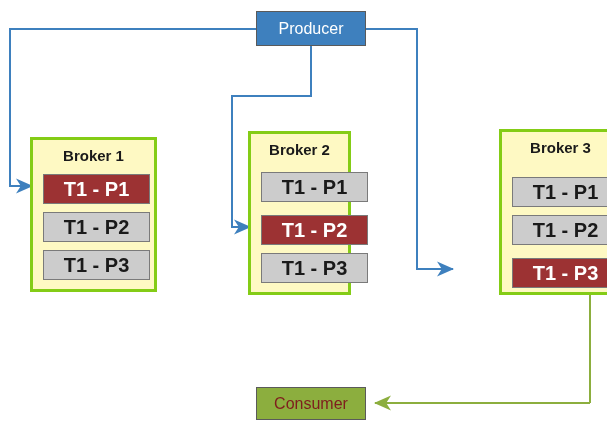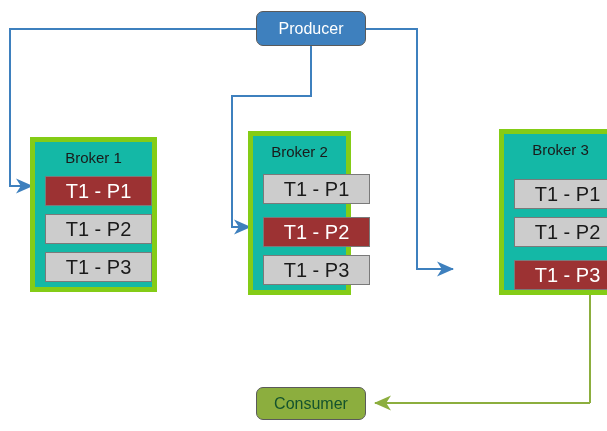--- a/index.html
+++ b/index.html
@@ -25,50 +25,50 @@
     height: 431px;
     pointer-events: none;
   }
   .node {
     position: absolute;
     box-sizing: border-box;
     display: flex;
     align-items: center;
     justify-content: center;
     text-align: center;
-    border-radius: 7px;
   }
   .producer-box {
     left: 256px;
     top: 11px;
     width: 110px;
     height: 35px;
     background: #3E80BE;
     border: 1px solid #5A5A5A;
     color: #ffffff;
     font-size: 16px;
     z-index: 5;
   }
   .consumer-box {
     left: 256px;
     top: 387px;
     width: 110px;
     height: 33px;
     background: #8CAE3E;
     border: 1px solid #5A5A5A;
-    color: #14532d;
+    color: #7f1d1d;
     font-size: 16px;
     z-index: 5;
   }
   .broker-box {
     position: absolute;
     box-sizing: border-box;
-    background: #14b8a6;
-    border: 5px solid #84cc16;
+    background: #fef9c3;
+    border: 3px solid #84cc16;
     z-index: 3;
+    font-weight: bold;
   }
   .broker-title {
     position: absolute;
     left: 0;
     right: 0;
     top: 7px;
     text-align: center;
     font-size: 15px;
     color: #1a1a1a;
   }

